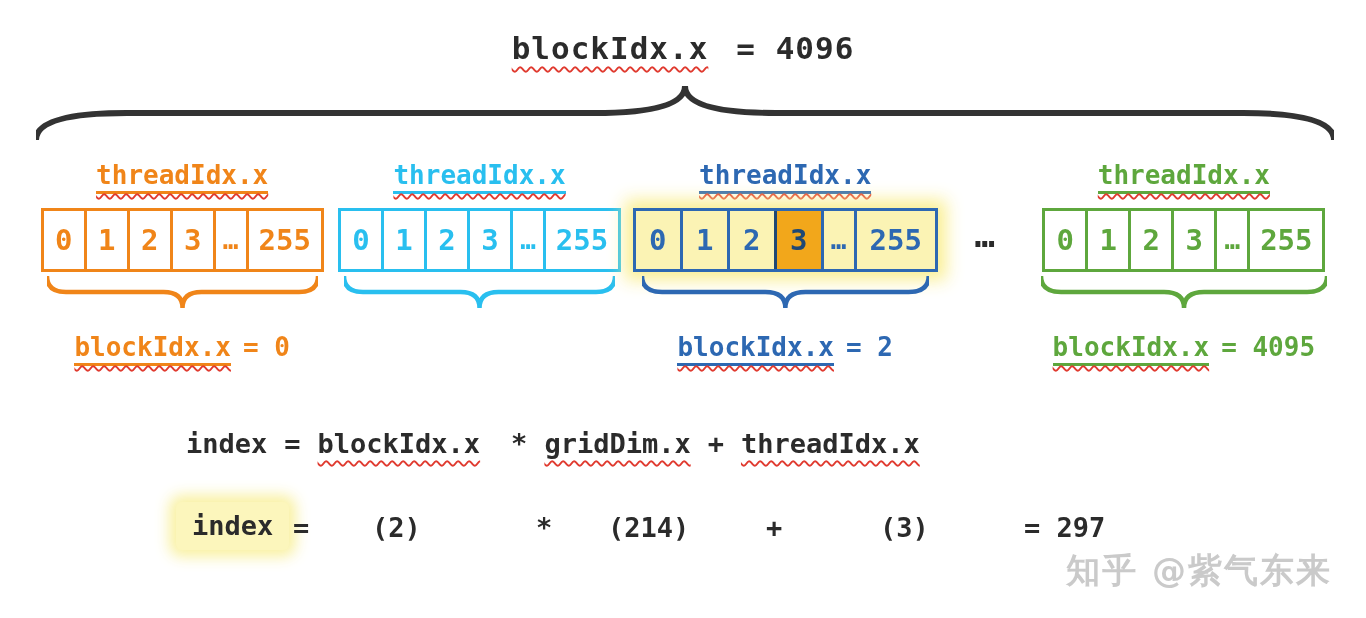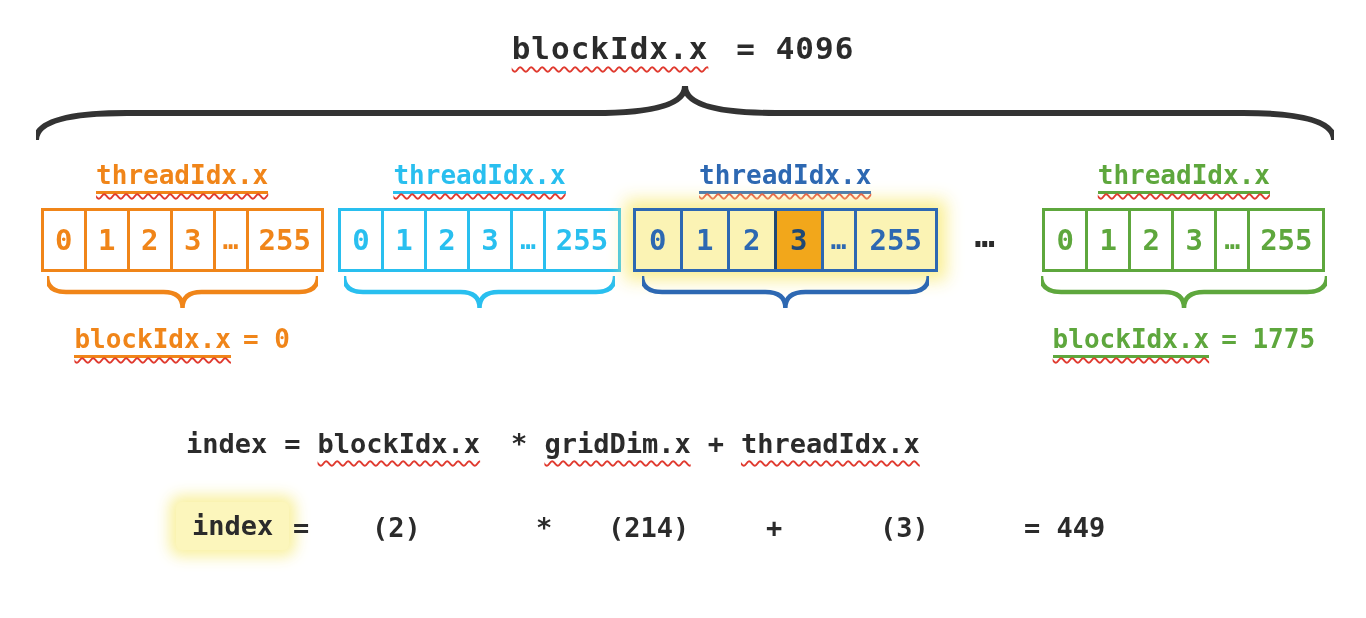--- a/index.html
+++ b/index.html
@@ -52,21 +52,21 @@
   }
   .cell + .cell{border-left:3px solid currentColor;}
   .cell.ce{width:30px;font-size:26px;}
   .cell.cl{width:72px;}
   .g3 .cell{width:44px;background:#FBF3B4;}
   .g3 .cell.ce{width:30px;}
   .g3 .cell.cl{width:78px;}
   .g3 .cellbox{background:#FBF3B4;box-shadow:0 0 16px 8px rgba(250,238,140,0.95);}
   .g3 .cell.hot{background:#F2A71B;color:#1F4875;}
   .under-brace{width:94%;height:32px;margin-top:4px;}
-  .blabel{font-size:26px;margin-top:16px;white-space:nowrap;}
+  .blabel{font-size:26px;margin-top:24px;white-space:nowrap;}
   .blabel .rest{margin-left:12px;}
   .row-ellipsis{
     width:94px;flex:none;text-align:center;
     margin-top:58px;font-size:34px;line-height:34px;color:#2b2b2b;
   }
 
   
   .f1{
     position:absolute;top:428px;left:186px;
     display:flex;column-gap:17px;align-items:baseline;
@@ -149,39 +149,42 @@
         <span class="cell">0</span>
         <span class="cell">1</span>
         <span class="cell">2</span>
         <span class="cell hot">3</span>
         <span class="cell ce">…</span>
         <span class="cell cl">255</span>
       </div>
       <svg class="under-brace brace" viewBox="0 0 100 20" preserveAspectRatio="none" aria-hidden="true">
         <path d="M0,0 Q0,10 7,10 L43,10 Q50,10 50,20 Q50,10 57,10 L93,10 Q100,10 100,0" vector-effect="non-scaling-stroke" stroke-width="4.5"></path>
       </svg>
+      <div class="blabel">
+        <span class="ul"><span class="sq">blockIdx.x</span></span><span class="rest">= 2</span>
+      </div>
     </div>
 
     <div class="row-ellipsis">…</div>
 
     <div class="group g4" style="--c: #5EA73D;">
       <div class="tlabel"><span class="ul"><span class="sq">threadIdx.x</span></span></div>
       <div class="cellbox">
         <span class="cell">0</span>
         <span class="cell">1</span>
         <span class="cell">2</span>
         <span class="cell">3</span>
         <span class="cell ce">…</span>
         <span class="cell cl">255</span>
       </div>
       <svg class="under-brace brace" viewBox="0 0 100 20" preserveAspectRatio="none" aria-hidden="true">
         <path d="M0,0 Q0,10 7,10 L43,10 Q50,10 50,20 Q50,10 57,10 L93,10 Q100,10 100,0" vector-effect="non-scaling-stroke" stroke-width="4.5"></path>
       </svg>
       <div class="blabel">
-        <span class="ul"><span class="sq">blockIdx.x</span></span><span class="rest">= 1775</span>
+        <span class="ul"><span class="sq">blockIdx.x</span></span><span class="rest">= 4095</span>
       </div>
     </div>
 
   </div>
 
   <div class="f1">
     <span>index</span>
     <span>=</span>
     <span class="sq">blockIdx.x</span>
     <span class="op1">*</span>
@@ -191,17 +194,18 @@
   </div>
 
   <div class="f2">
     <span class="hl">index</span>
     <span class="eq">=</span>
     <span class="t1">(2)</span>
     <span class="op1">*</span>
     <span class="t2">(214)</span>
     <span class="op2">+</span>
     <span class="t3">(3)</span>
-    <span class="res">= 449</span>
-  </div>
-
+    <span class="res">= 297</span>
+  </div>
+
+  <div class="watermark">知乎 @紫气东来</div>
 
 </div>
 
 </body></html>

